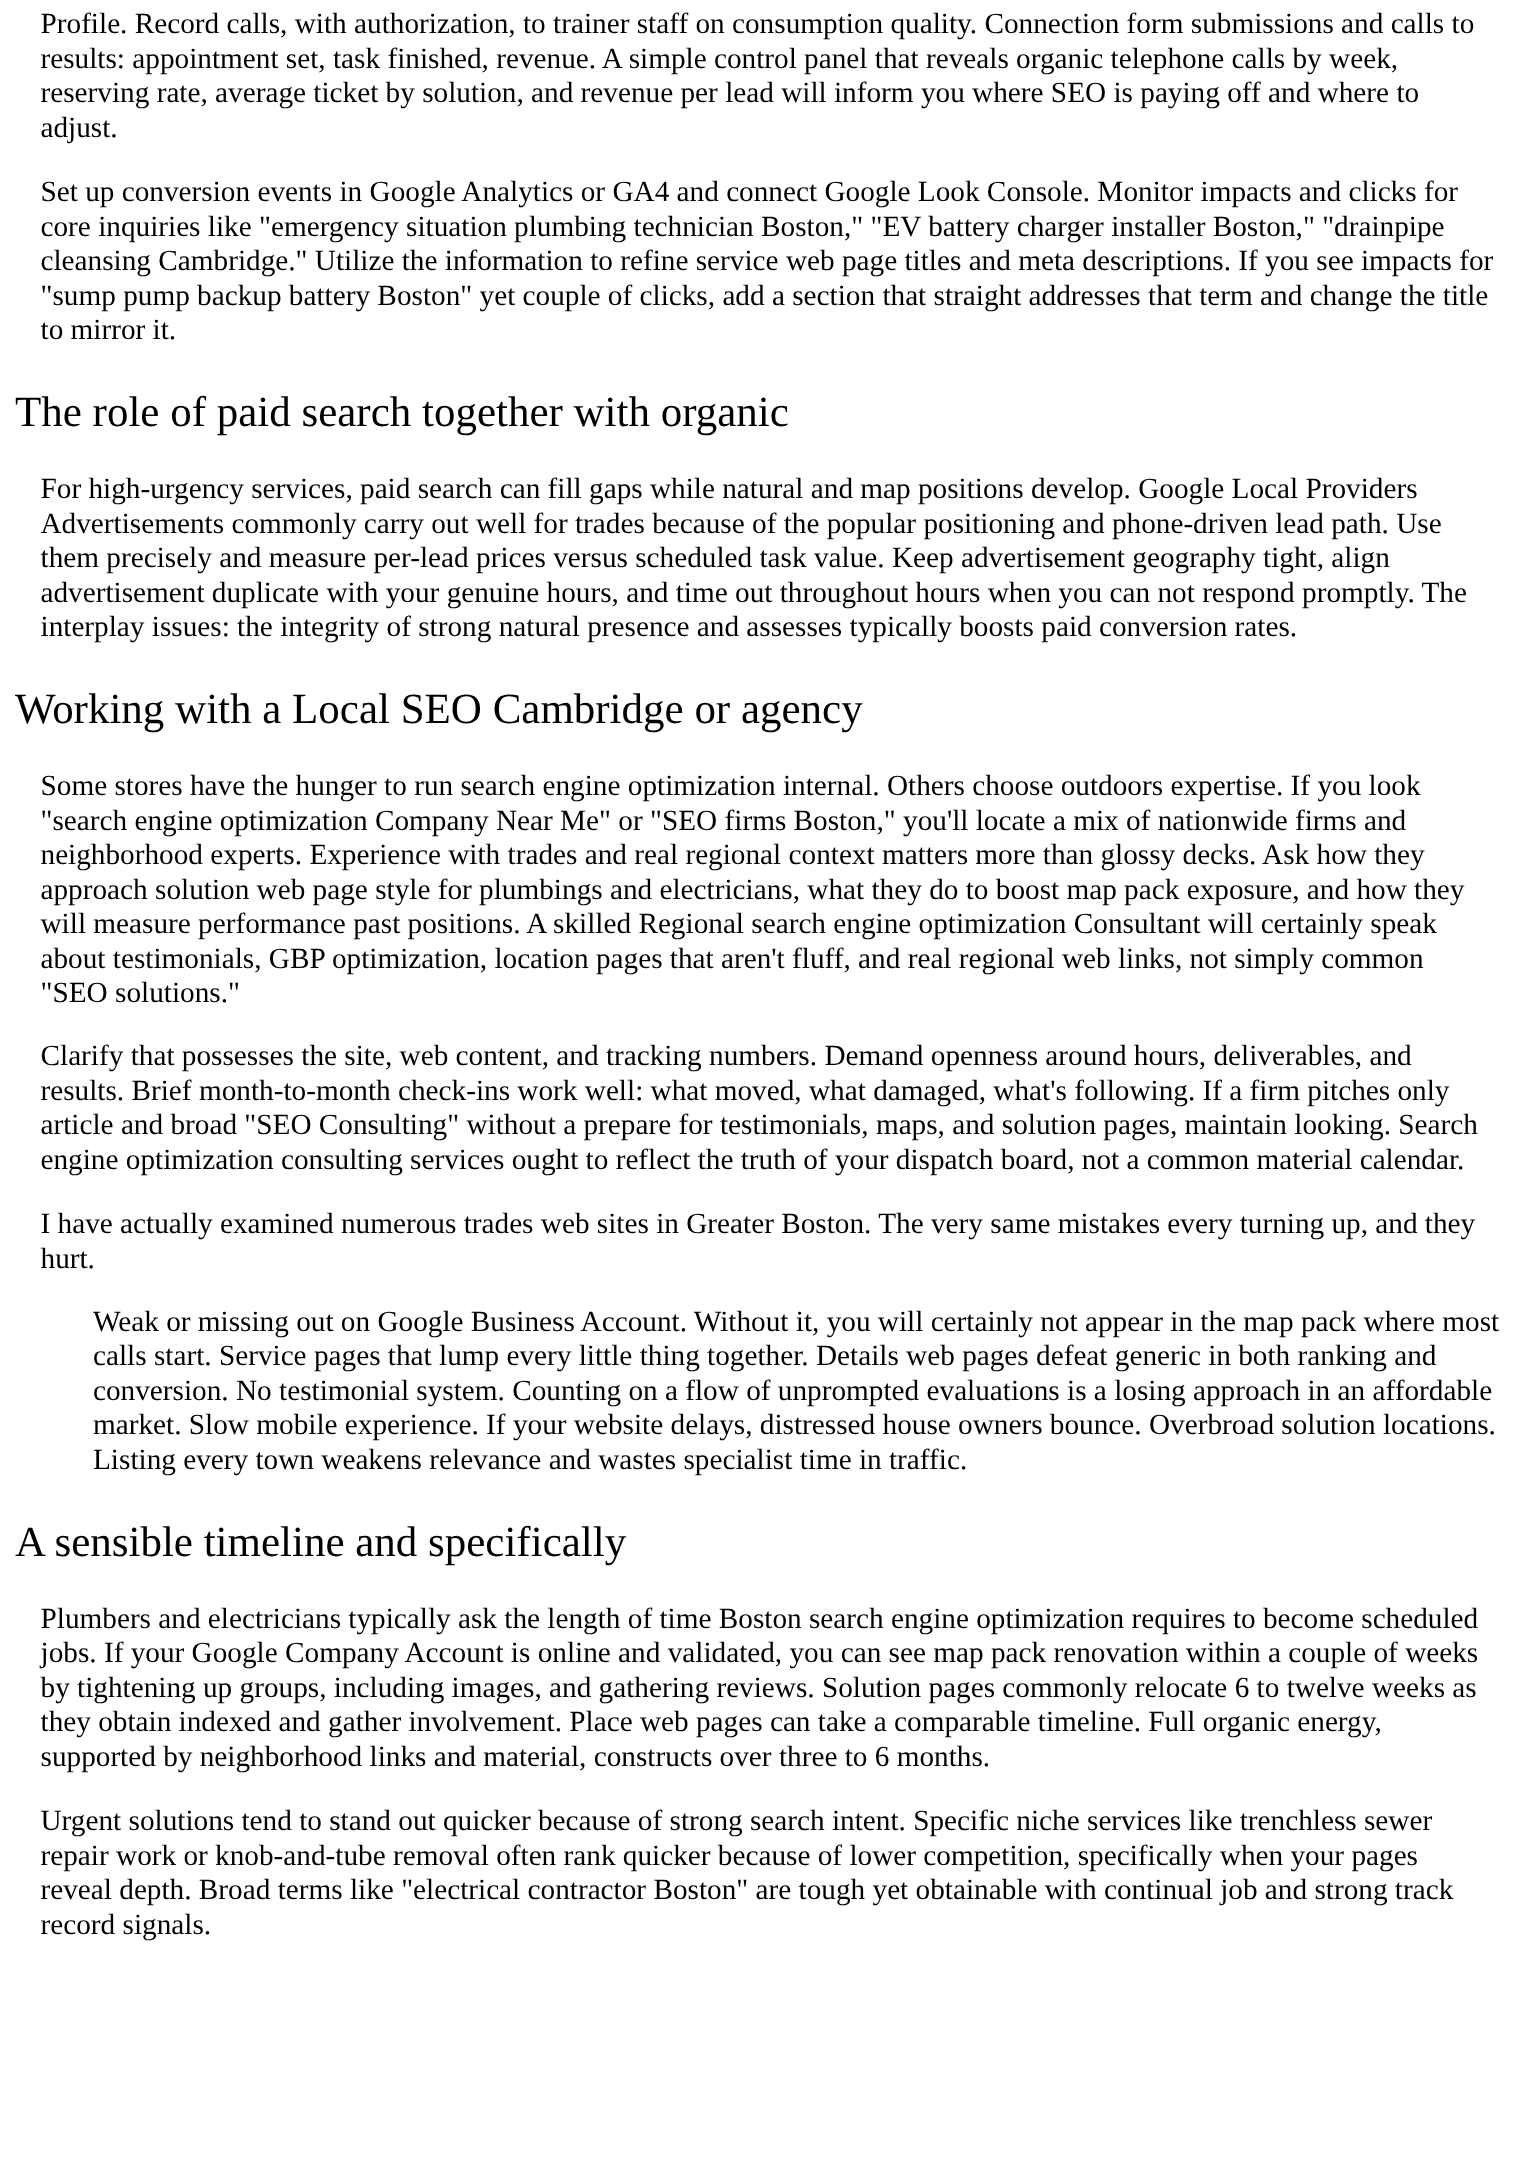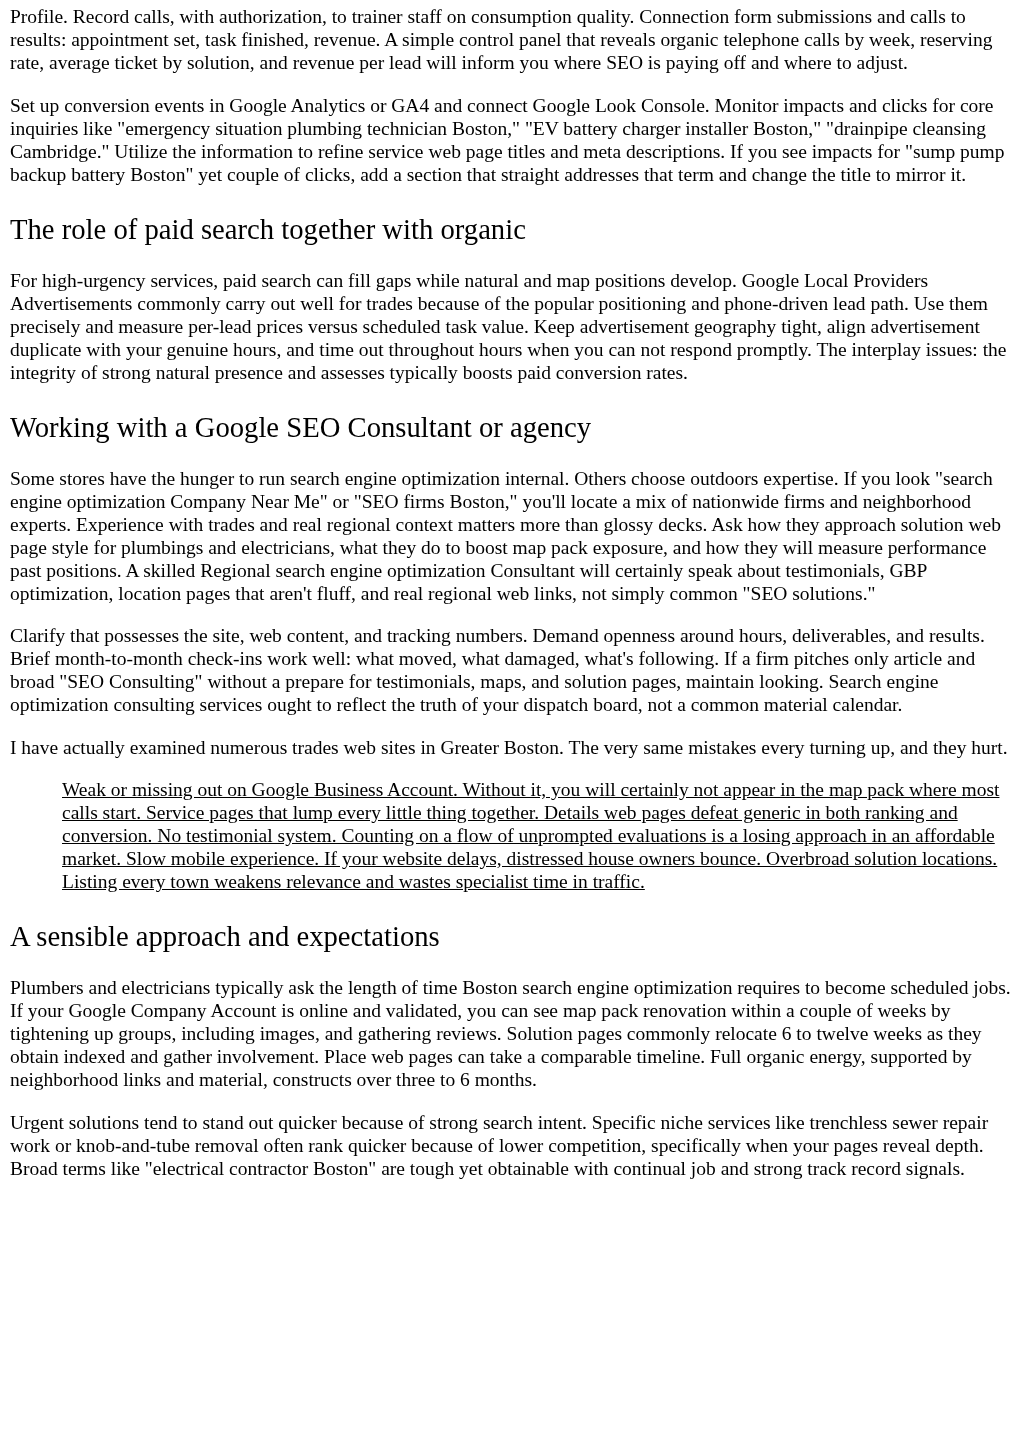--- a/index.html
+++ b/index.html
@@ -9,44 +9,43 @@
   body {
     margin: 5px 10px;
     width: 1004px;
     font-family: "Liberation Serif", "DejaVu Serif", serif;
     font-size: 19.5px;
     line-height: 1.18;
     -webkit-font-smoothing: antialiased;
   }
   .article > :first-child { margin-top: 0; }
   p.para {
-    margin: 1em 0;
+    margin: 1em 17px;
   }
   h2.section-heading {
     font-size: 1.47em;
     font-weight: normal;
     margin: 0.95em 0 0.8em 0;
     line-height: 1.15;
     font-family: "Liberation Serif", "DejaVu Serif", serif;
   }
   blockquote.quote-block {
     margin: 1em 0 1em 52px;
     padding: 0;
-    text-decoration: underline;
   }
 </style>
 </head>
 <body>
 
 <div class="article">
   <p class="para">Profile. Record calls, with authorization, to trainer staff on consumption quality. Connection form submissions and calls to results: appointment set, task finished, revenue. A simple control panel that reveals organic telephone calls by week, reserving rate, average ticket by solution, and revenue per lead will inform you where SEO is paying off and where to adjust.</p>
   <p class="para">Set up conversion events in Google Analytics or GA4 and connect Google Look Console. Monitor impacts and clicks for core inquiries like "emergency situation plumbing technician Boston," "EV battery charger installer Boston," "drainpipe cleansing Cambridge." Utilize the information to refine service web page titles and meta descriptions. If you see impacts for "sump pump backup battery Boston" yet couple of clicks, add a section that straight addresses that term and change the title to mirror it.</p>
   <h2 class="section-heading">The role of paid search together with organic</h2>
   <p class="para">For high-urgency services, paid search can fill gaps while natural and map positions develop. Google Local Providers Advertisements commonly carry out well for trades because of the popular positioning and phone-driven lead path. Use them precisely and measure per-lead prices versus scheduled task value. Keep advertisement geography tight, align advertisement duplicate with your genuine hours, and time out throughout hours when you can not respond promptly. The interplay issues: the integrity of strong natural presence and assesses typically boosts paid conversion rates.</p>
-  <h2 class="section-heading">Working with a Google SEO Consultant or agency</h2>
+  <h2 class="section-heading">Working with a Local SEO Cambridge or agency</h2>
   <p class="para">Some stores have the hunger to run search engine optimization internal. Others choose outdoors expertise. If you look "search engine optimization Company Near Me" or "SEO firms Boston," you'll locate a mix of nationwide firms and neighborhood experts. Experience with trades and real regional context matters more than glossy decks. Ask how they approach solution web page style for plumbings and electricians, what they do to boost map pack exposure, and how they will measure performance past positions. A skilled Regional search engine optimization Consultant will certainly speak about testimonials, GBP optimization, location pages that aren't fluff, and real regional web links, not simply common "SEO solutions."</p>
   <p class="para">Clarify that possesses the site, web content, and tracking numbers. Demand openness around hours, deliverables, and results. Brief month-to-month check-ins work well: what moved, what damaged, what's following. If a firm pitches only article and broad "SEO Consulting" without a prepare for testimonials, maps, and solution pages, maintain looking. Search engine optimization consulting services ought to reflect the truth of your dispatch board, not a common material calendar.</p>
   <p class="para">I have actually examined numerous trades web sites in Greater Boston. The very same mistakes every turning up, and they hurt.</p>
   <blockquote class="quote-block">Weak or missing out on Google Business Account. Without it, you will certainly not appear in the map pack where most calls start. Service pages that lump every little thing together. Details web pages defeat generic in both ranking and conversion. No testimonial system. Counting on a flow of unprompted evaluations is a losing approach in an affordable market. Slow mobile experience. If your website delays, distressed house owners bounce. Overbroad solution locations. Listing every town weakens relevance and wastes specialist time in traffic.</blockquote>
-  <h2 class="section-heading">A sensible approach and expectations</h2>
+  <h2 class="section-heading">A sensible timeline and specifically</h2>
   <p class="para">Plumbers and electricians typically ask the length of time Boston search engine optimization requires to become scheduled jobs. If your Google Company Account is online and validated, you can see map pack renovation within a couple of weeks by tightening up groups, including images, and gathering reviews. Solution pages commonly relocate 6 to twelve weeks as they obtain indexed and gather involvement. Place web pages can take a comparable timeline. Full organic energy, supported by neighborhood links and material, constructs over three to 6 months.</p>
   <p class="para">Urgent solutions tend to stand out quicker because of strong search intent. Specific niche services like trenchless sewer repair work or knob-and-tube removal often rank quicker because of lower competition, specifically when your pages reveal depth. Broad terms like "electrical contractor Boston" are tough yet obtainable with continual job and strong track record signals.</p>
 </div>
 
 </body></html>

